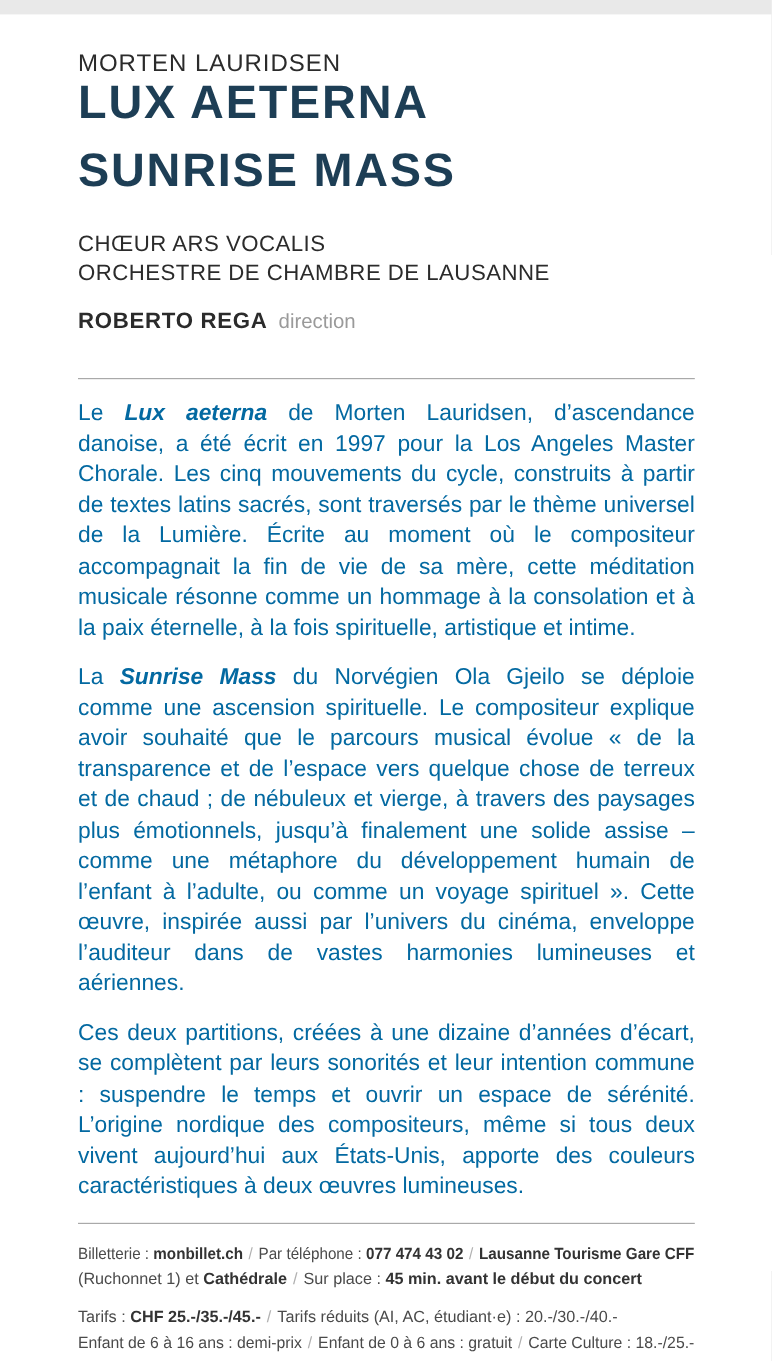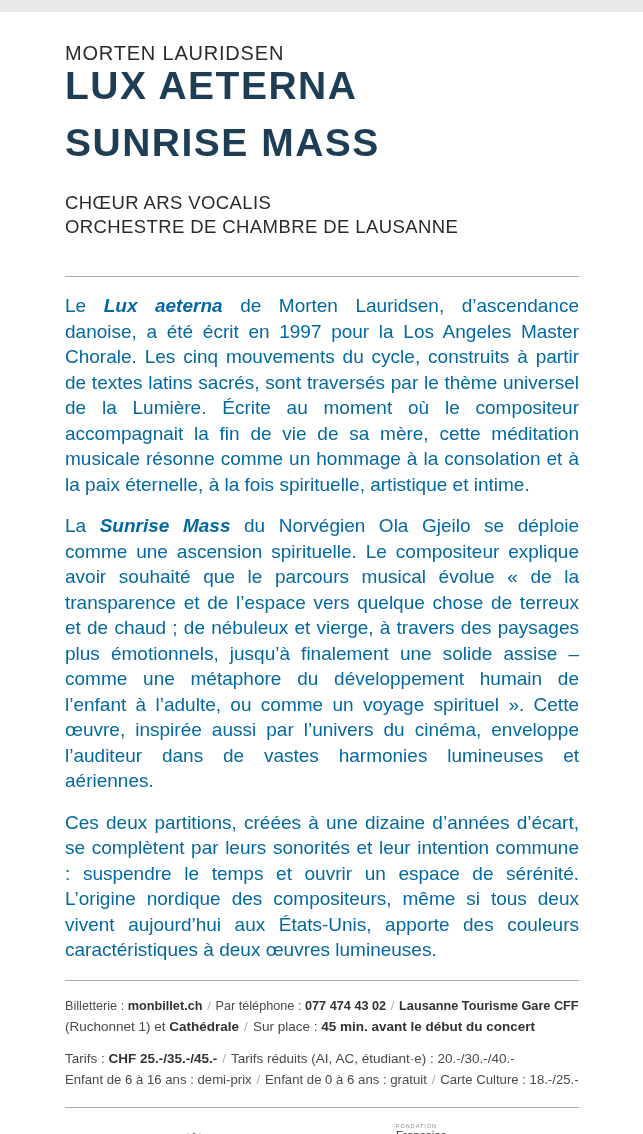--- a/index.html
+++ b/index.html
@@ -88,20 +88,24 @@
       <div class="composer">MORTEN LAURIDSEN</div>
       <div class="work-title">LUX AETERNA</div>
     </div>
     <div>
       <div class="work-title">SUNRISE MASS</div>
     </div>
     <div class="ensembles">
       <div>CHŒUR ARS VOCALIS</div>
       <div>ORCHESTRE DE CHAMBRE DE LAUSANNE</div>
     </div>
+    <div class="conductor">
+      <span class="name">ROBERTO REGA</span>
+      <span class="role">direction</span>
+    </div>
   </header>
 
   <hr class="rule r1">
 
   <section class="notes">
     <p><span>Le </span><span class="work-inline">Lux aeterna</span><span> de Morten Lauridsen, d’ascendance danoise, a été écrit en 1997 pour la Los Angeles Master Chorale. Les cinq mouvements du cycle, construits à partir de textes latins sacrés, sont traversés par le thème universel de la Lumière. Écrite au moment où le compositeur accompagnait la fin de vie de sa mère, cette méditation musicale résonne comme un hommage à la consolation et à la paix éternelle, à la fois spirituelle, artistique et intime.</span></p>
     <p><span>La </span><span class="work-inline">Sunrise Mass</span><span> du Norvégien Ola Gjeilo se déploie comme une ascension spirituelle. Le compositeur explique avoir souhaité que le parcours musical évolue « de la transparence et de l’espace vers quelque chose de terreux et de chaud ; de nébuleux et vierge, à travers des paysages plus émotionnels, jusqu’à finalement une solide assise – comme une métaphore du développement humain de l’enfant à l’adulte, ou comme un voyage spirituel ». Cette œuvre, inspirée aussi par l’univers du cinéma, enveloppe l’auditeur dans de vastes harmonies lumineuses et aériennes.</span></p>
     <p><span>Ces deux partitions, créées à une dizaine d’années d’écart, se complètent par leurs sonorités et leur intention commune : suspendre le temps et ouvrir un espace de sérénité. L’origine nordique des compositeurs, même si tous deux vivent aujourd’hui aux États-Unis, apporte des couleurs caractéristiques à deux œuvres lumineuses.</span></p>
   </section>
 

